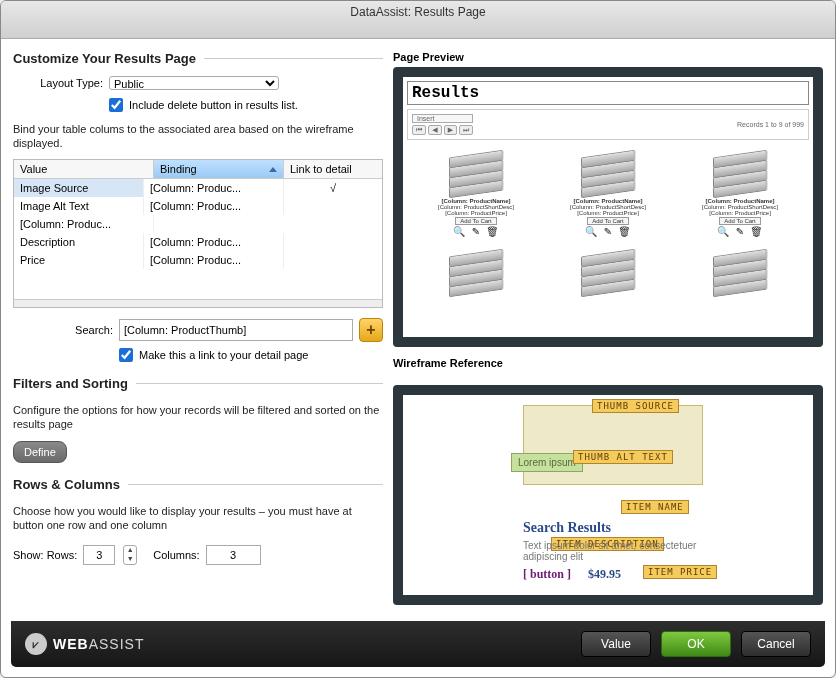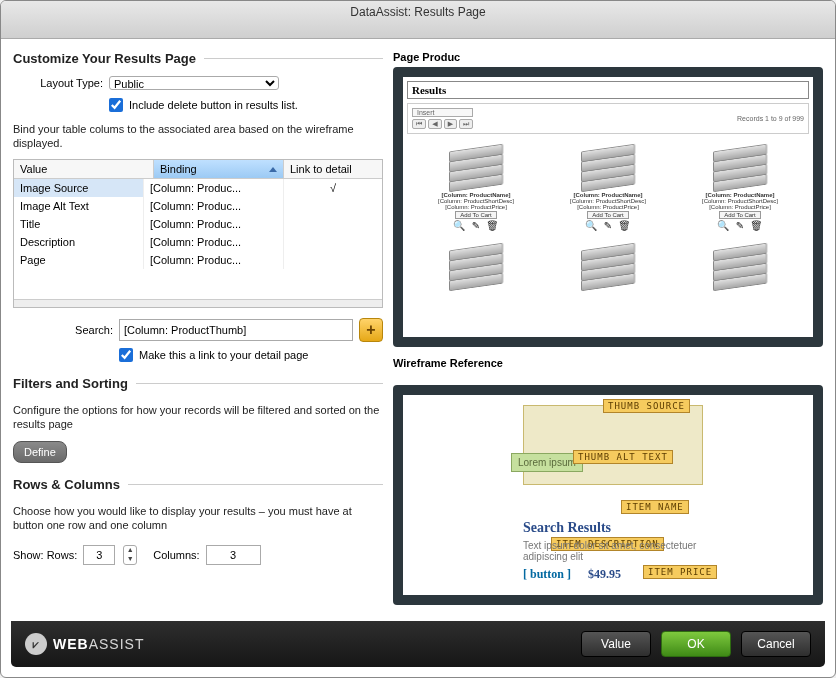--- a/index.html
+++ b/index.html
@@ -43,42 +43,42 @@
 .define { background: linear-gradient(#8a8a8a,#6a6a6a); color: #fff; border: 1px solid #555; border-radius: 8px; padding: 4px 10px; font-size: 11px; cursor: pointer; }
 input.num { width: 32px; height: 20px; border: 1px solid #aaa; text-align: center; font-size: 11px; }
 input.cols { width: 55px; }
 .stepper { display: inline-flex; flex-direction: column; border: 1px solid #aaa; border-radius: 3px; width: 14px; height: 20px; margin-left: 2px; }
 .stepper span { flex:1; text-align:center; font-size:7px; line-height:1; cursor:pointer; color:#444; }
 
 .panel-label { font-size: 11px; font-weight: bold; margin-bottom: 4px; }
 .preview-frame { background: #2c373d; border-radius: 4px; padding: 10px; }
 .preview-inner { background: #fff; height: 260px; position: relative; overflow: hidden; font-size: 8px; }
 .preview-inner .results-box { border: 1px solid #888; margin: 4px; padding: 2px 4px; }
-.preview-inner .results-title { font-family: Liberation Serif, serif; font-weight: bold; font-size: 11px; }
+.preview-inner .results-title { font-family: Liberation Mono, monospace; font-weight: bold; font-size: 16px; }
 .pv-toolbar { display:flex; justify-content: space-between; align-items:center; border:1px solid #ccc; padding:4px; margin: 0 4px 4px 4px; font-size:7px; color:#666;}
 .pv-toolbar .nav { display:flex; gap:2px; }
 .pv-toolbar .nav span { border:1px solid #aaa; border-radius:2px; padding:0 3px; background:#eee; font-size:7px;}
 .pv-toolbar .insert { border:1px solid #aaa; padding:0 4px; background:#f7f7f7; font-size:7px;}
 .pv-grid { display: grid; grid-template-columns: repeat(3,1fr); gap: 6px; padding: 0 10px; }
 .pv-card { display:flex; flex-direction:column; align-items:center; font-size:6px; color:#333; text-align:center;}
 .stack { width: 60px; height: 52px; position: relative; margin-bottom: 2px;}
 .layer { position:absolute; left:50%; width:54px; height:14px; background: linear-gradient(#e0e0e0,#a8a8a8); border:1px solid #888; transform: translateX(-50%) skewY(-8deg) rotateX(40deg); border-radius:2px;}
 .l1 { bottom: 0; } .l2 { bottom: 10px; } .l3 { bottom: 20px; } .l4 { bottom: 30px; }
 .pv-card .pn { font-weight:bold; }
 .pv-card .btn { border:1px solid #999; padding:0 4px; margin:1px 0; font-size:6px; background:#f5f5f5;}
 .pv-card .icons { display:flex; gap:6px; font-size:10px; color:#111; }
 
 .wire-frame { background: #2c373d; border-radius: 4px; padding: 10px; margin-top: 12px; }
 .wire-inner { background: #fff; height: 200px; position: relative; padding: 10px 20px; }
 .tag { position:absolute; background: #f6cb5e; border:1px solid #b2852a; font-family: monospace; font-size: 9px; padding:1px 4px; letter-spacing:1px; color:#5c3d00;}
 .thumb-area { position:absolute; top:10px; left:120px; width:180px; height:80px; background:#eee9c8; border:1px solid #c9b96f;}
 .speech { position:absolute; top:58px; left:108px; background:#c6e09e; border:1px solid #8aa860; padding:3px 6px; font-size:10px; color:#5a6a3b;}
 .sr-title { position:absolute; top:125px; left:120px; font-family: Georgia, serif; font-weight:bold; font-size:14px; color:#2a4b89;}
 .lorem { position:absolute; top:145px; left:120px; font-size:10px; color:#777; width:200px;}
-.bt { position:absolute; top:172px; left:120px; font-family: Georgia, serif; font-weight:bold; font-size:12px; color:#0369a1;}
+.bt { position:absolute; top:172px; left:120px; font-family: Georgia, serif; font-weight:bold; font-size:12px; color:#701a75;}
 .price-w { position:absolute; top:172px; left:185px; font-family: Georgia, serif; font-weight:bold; font-size:12px; color:#2a4b89;}
 
 .footer { background: linear-gradient(#2e2e2e,#161616); height: 46px; display:flex; align-items:center; padding: 0 14px; gap:10px; border-radius: 0 0 5px 5px; margin: 10px 10px 10px 10px;}
 .wa-logo { display:flex; align-items:center; gap:6px; color:#d7d7d7; font-size:14px; letter-spacing:1px; font-weight:300;}
 .wa-logo .circle { width:22px; height:22px; border-radius:50%; background:#ccc; display:flex; align-items:center; justify-content:center; font-size:11px; font-weight:bold; color:#333;}
 .wa-logo .web { font-weight:bold; color:#fff;}
 .footer .spacer { flex:1; }
 .footer button { min-width:70px; height:26px; border-radius:4px; border:1px solid #000; color:#fff; font-size:12px; cursor:pointer; background: linear-gradient(#555,#2e2e2e);}
 .footer button.ok { background: linear-gradient(#7ec93e,#3f8a16); border-color:#2e6b10;}
 </style>
@@ -119,31 +119,30 @@
             <div class="td binding">Image Source</div>
             <div class="td value">[Column: Produc...</div>
             <div class="td link">√</div>
           </div>
           <div class="tr">
             <div class="td binding">Image Alt Text</div>
             <div class="td value">[Column: Produc...</div>
             <div class="td link"></div>
           </div>
           <div class="tr">
-            <div class="td binding">Title</div>
             <div class="td value">[Column: Produc...</div>
             <div class="td link"></div>
           </div>
           <div class="tr">
             <div class="td binding">Description</div>
             <div class="td value">[Column: Produc...</div>
             <div class="td link"></div>
           </div>
           <div class="tr">
-            <div class="td binding">Page</div>
+            <div class="td binding">Price</div>
             <div class="td value">[Column: Produc...</div>
             <div class="td link"></div>
           </div>
         </div>
         <div class="scroll"></div>
       </div>
 
       <div class="value-row">
         <span class="vlabel">Search:</span>
         <input type="text" value="[Column: ProductThumb]" style="">
@@ -169,21 +168,21 @@
         <span class="stepper">
             <span>▲</span>
             <span>▼</span>
           </span>
         <span style="margin-left:10px">Columns:</span>
         <input class="num cols" type="text" value="3" style="">
       </div>
     </div>
 
     <div class="right-col">
-      <div class="panel-label">Page Produc</div>
+      <div class="panel-label">Page Preview</div>
       <div class="preview-frame">
         <div class="preview-inner">
           <div class="results-box"><span class="results-title">Results</span></div>
           <div class="pv-toolbar">
             <div style="display:flex; flex-direction:column; gap:2px">
               <span class="insert">Insert</span>
               <div class="nav">
                 <span>⏮</span>
                 <span>◀</span>
                 <span>▶</span>
@@ -270,21 +269,21 @@
                 </div>
             </div>
           </div>
         </div>
       </div>
 
       <div class="panel-label" style="margin-top:10px">Wireframe Reference</div>
       <div class="wire-frame">
         <div class="wire-inner">
           <div class="thumb-area"></div>
-          <div class="tag" style="top:4px; left:200px">THUMB SOURCE</div>
+          <div class="tag" style="top:4px; left:189px">THUMB SOURCE</div>
           <div class="speech">Lorem ipsum</div>
           <div class="tag" style="top:55px; left:170px">THUMB ALT TEXT</div>
           <div class="tag" style="top:105px; left:218px">ITEM NAME</div>
           <div class="sr-title">Search Results</div>
           <div class="tag" style="top:142px; left:148px">ITEM DESCRIPTION</div>
           <div class="lorem">Text ipsum dolor sit amet, consectetuer adipiscing elit</div>
           <div class="bt">[ button ]</div>
           <div class="price-w">$49.95</div>
           <div class="tag" style="top:170px; left:240px">ITEM PRICE</div>
         </div>

